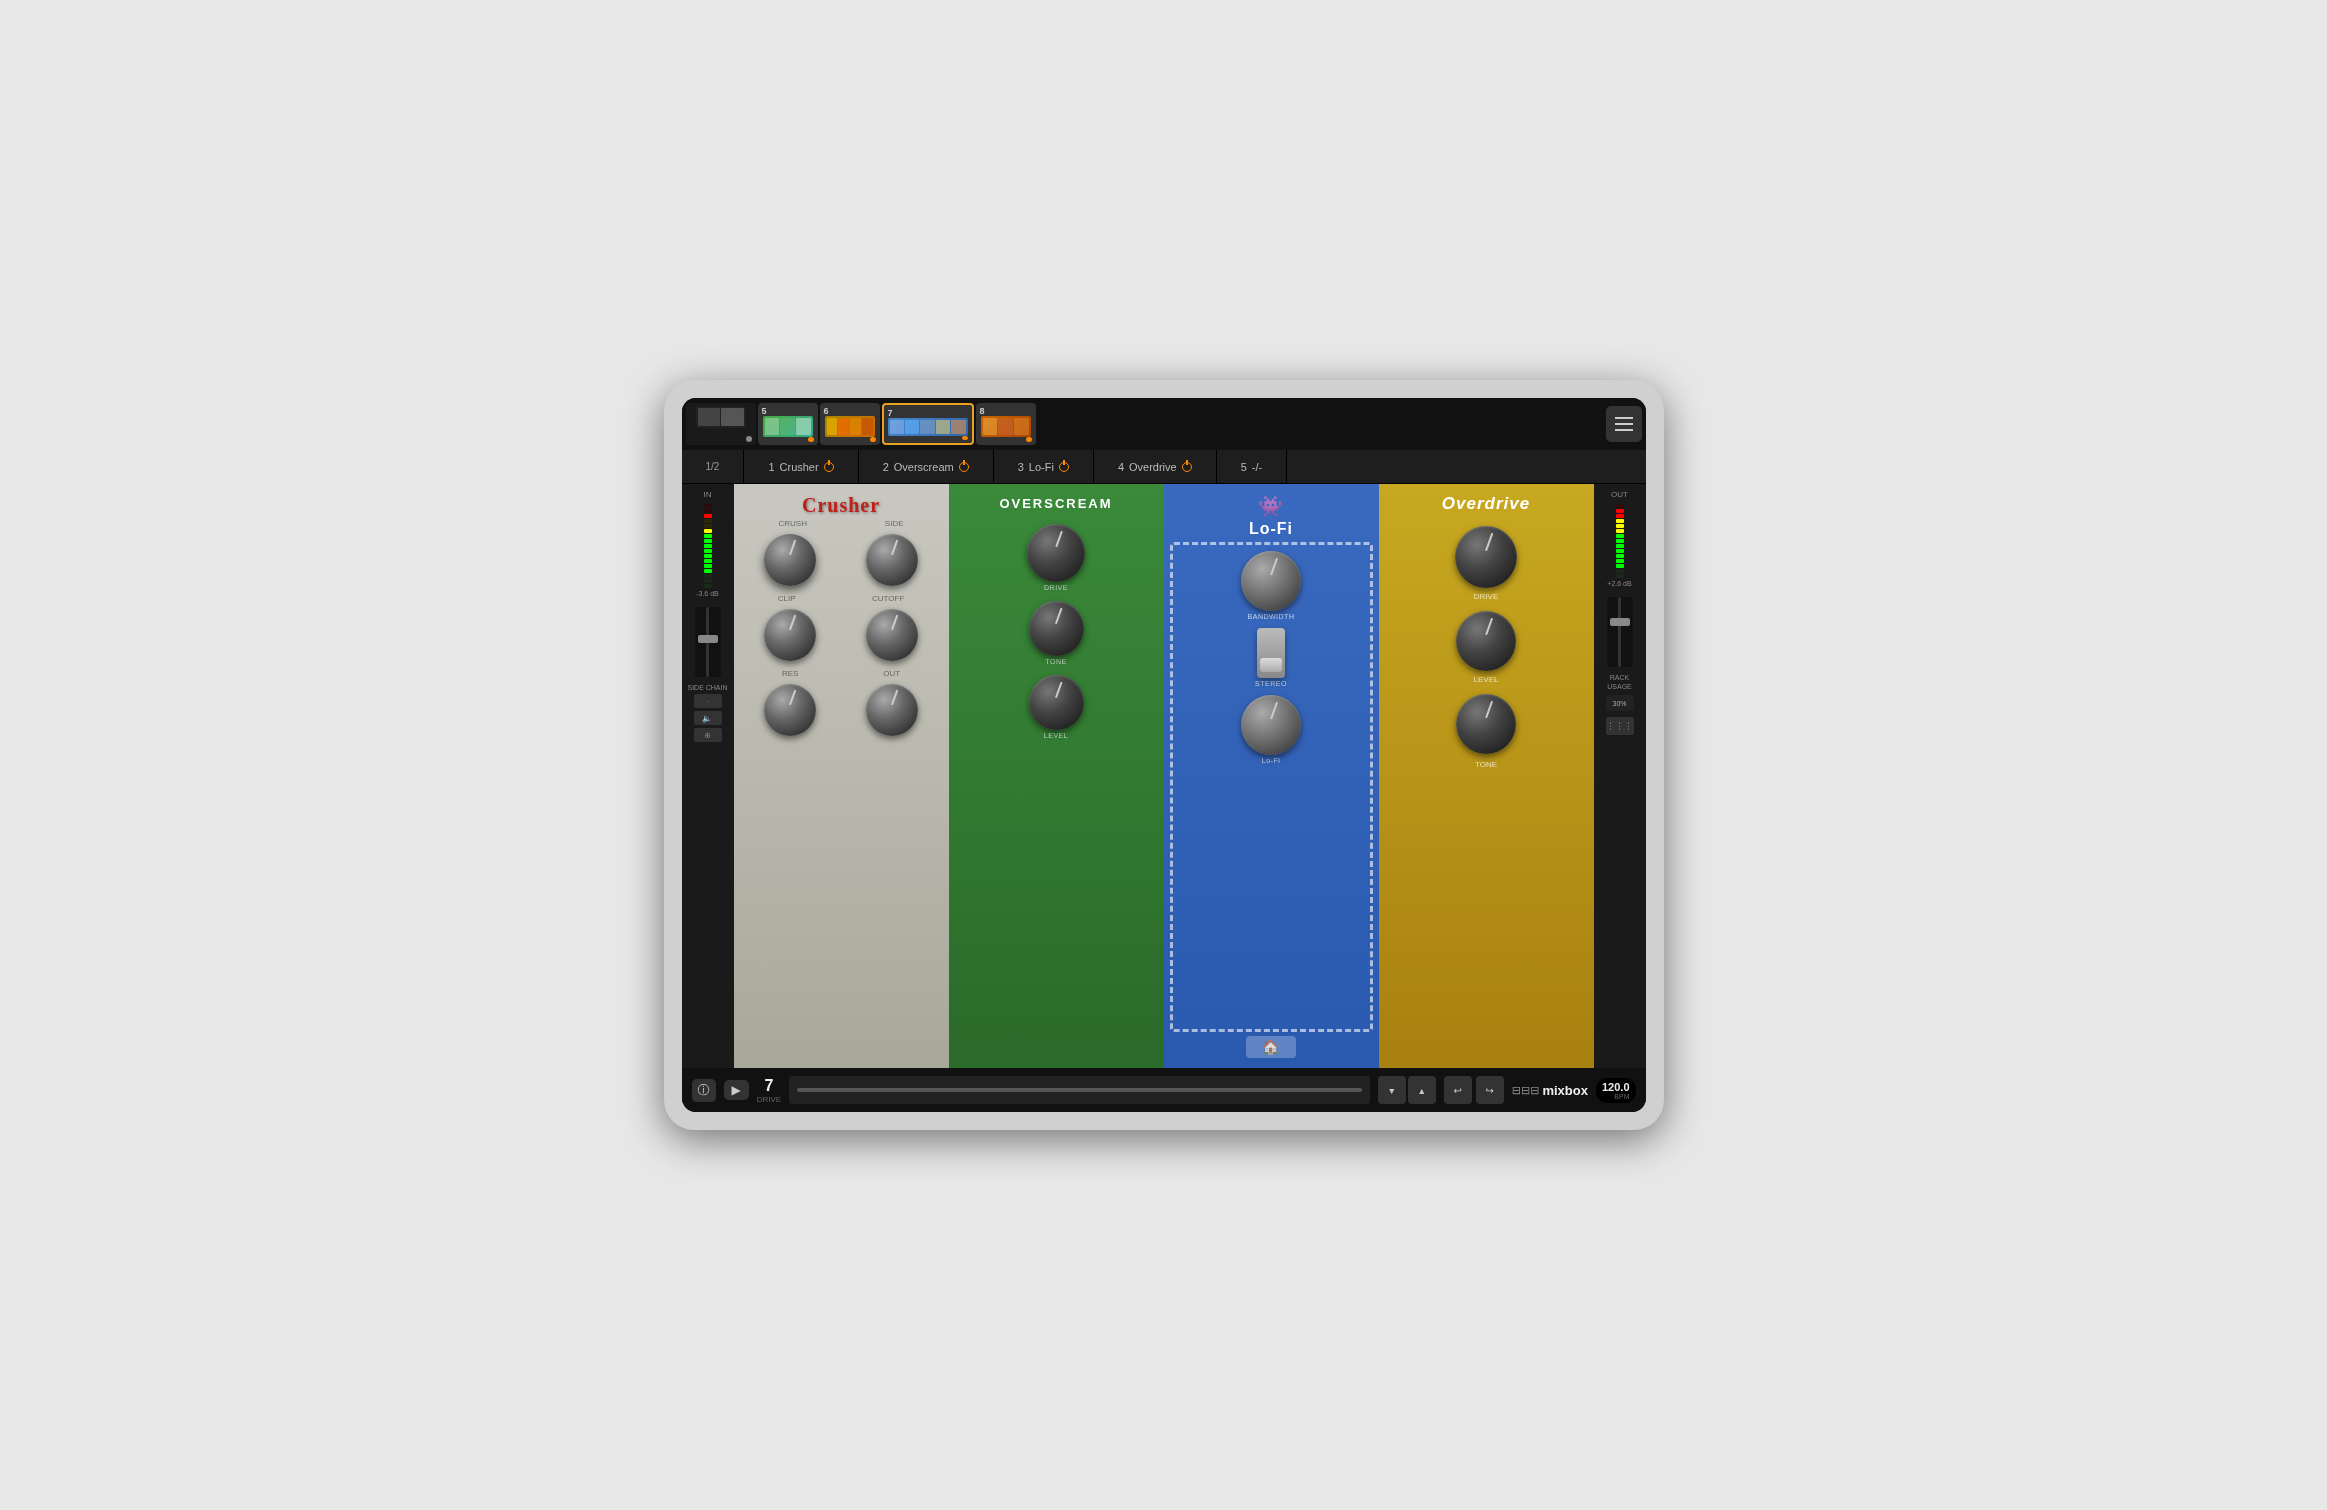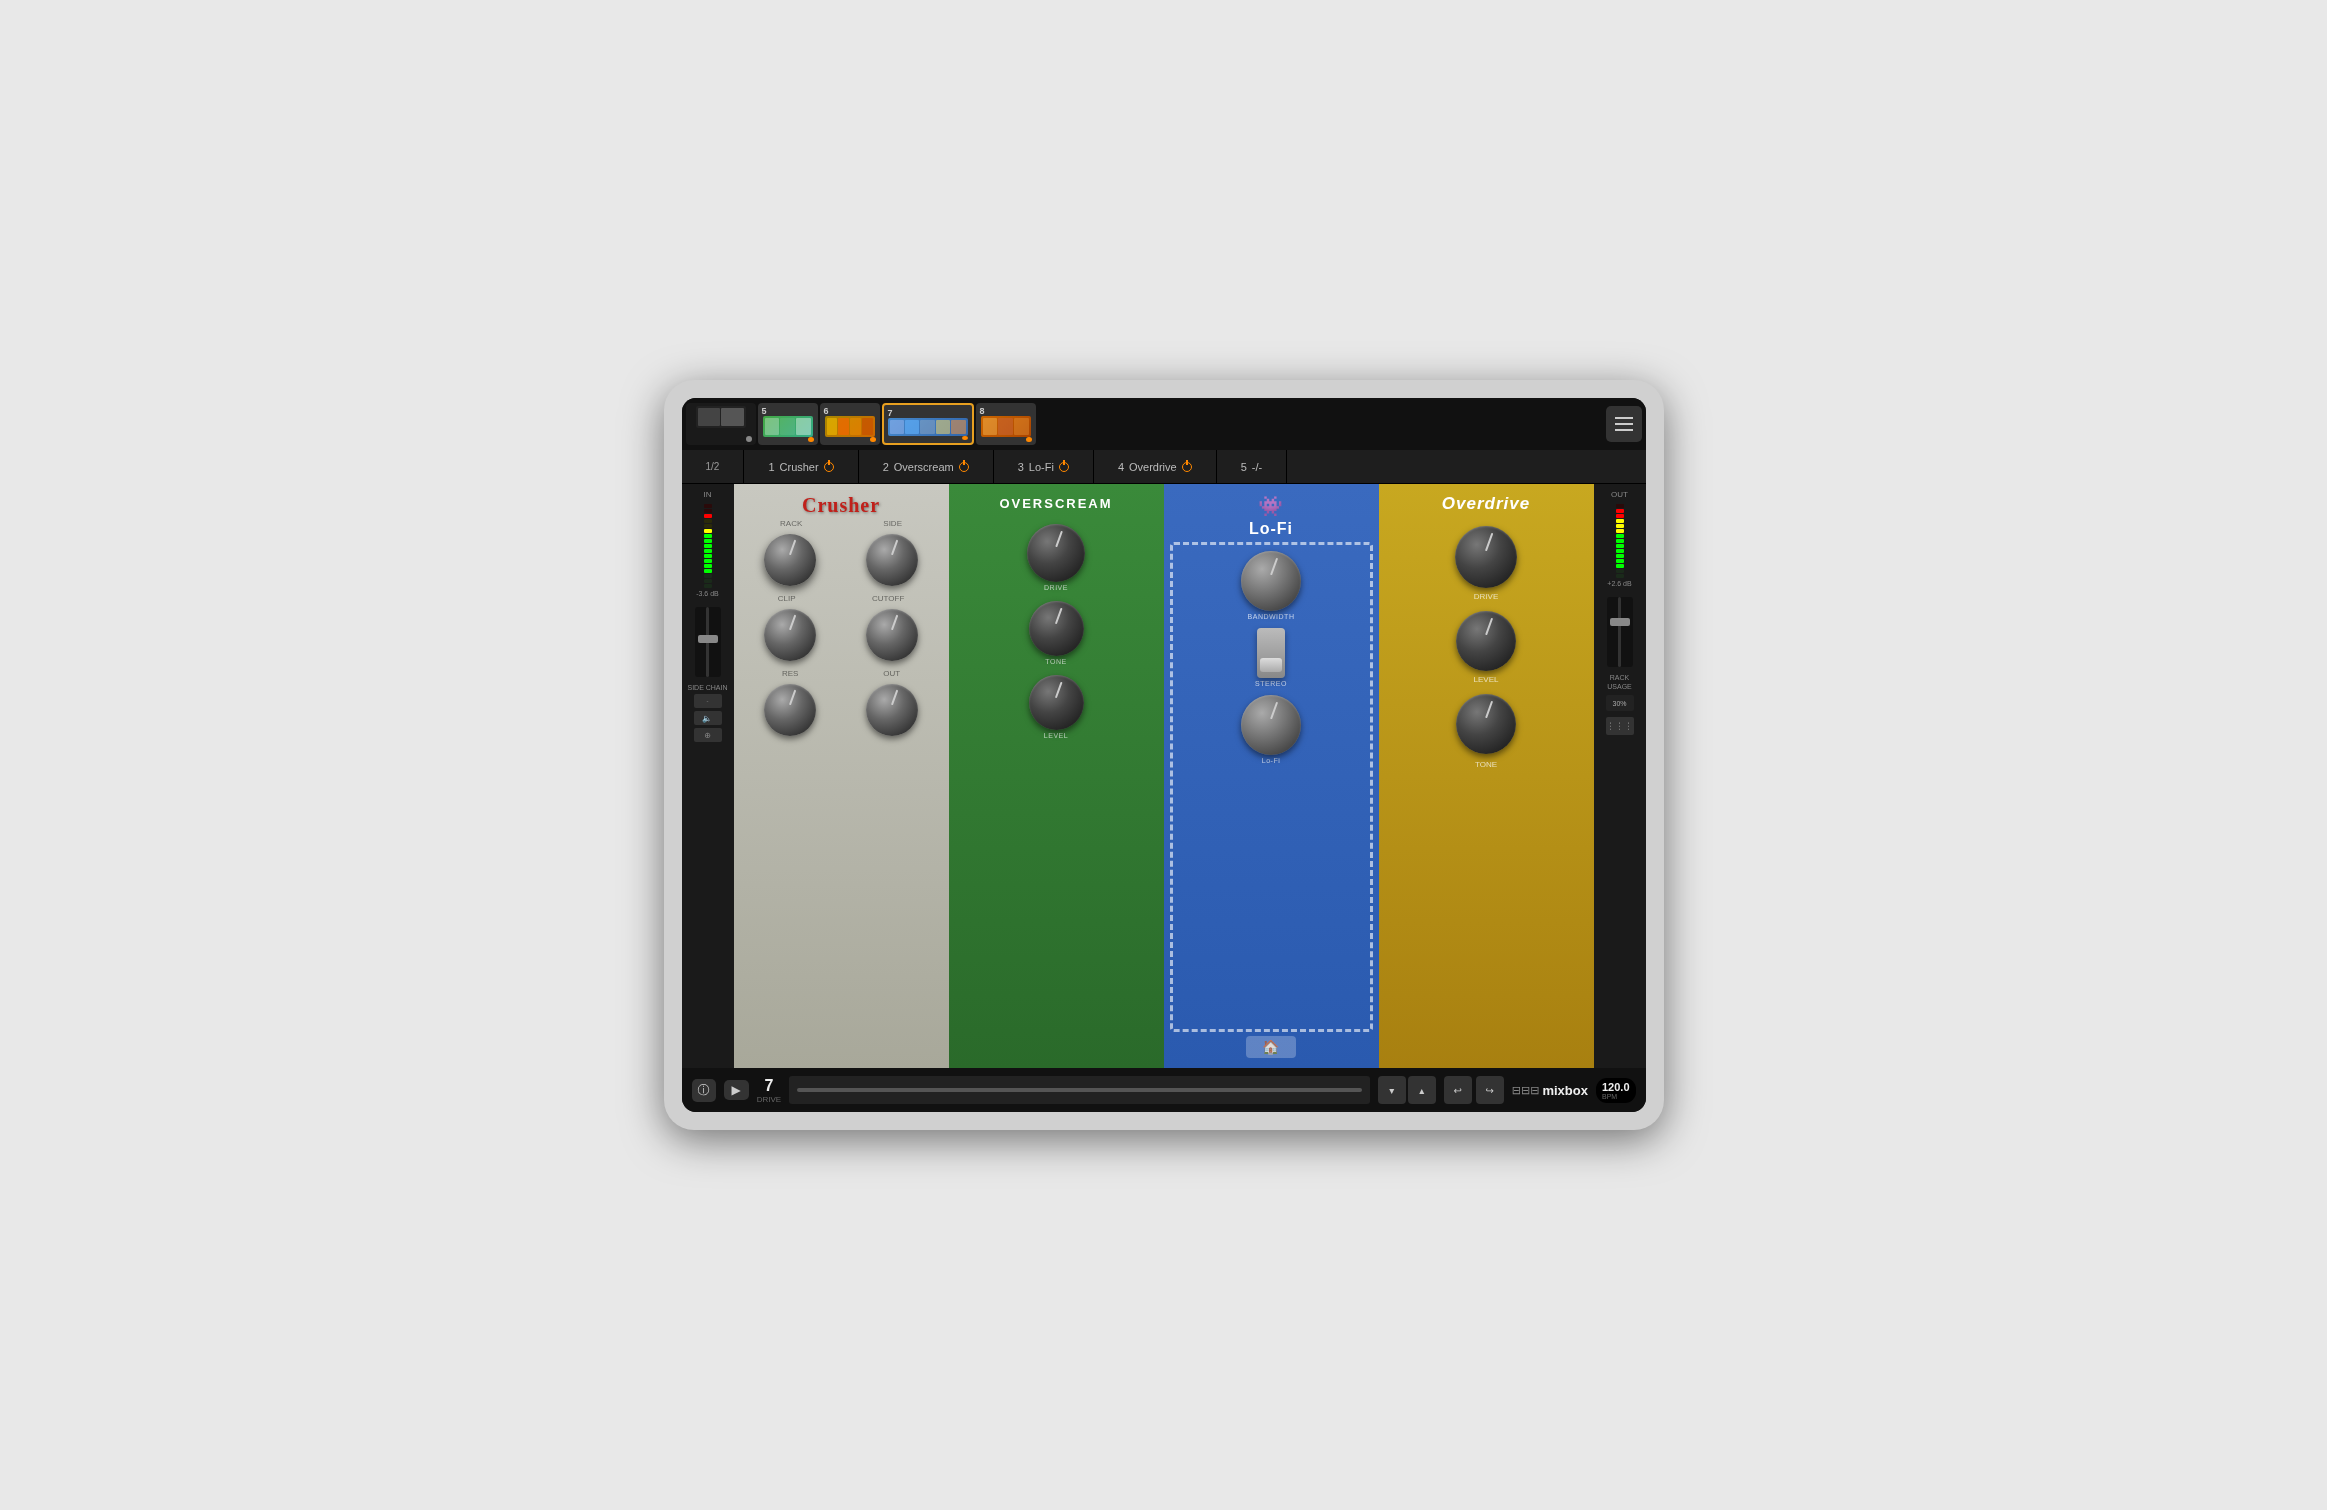--- a/index.html
+++ b/index.html
@@ -380,21 +380,21 @@
       font-size: 12px;
     }
     .bpm-display {
       background: #000;
       padding: 3px 6px;
       border-radius: 11px;
       color: #eee;
       font-size: 11px;
       display: flex;
       flex-direction: column;
-      align-items: flex-start;
+      align-items: flex-end;
     }
     
     .slot-5 { background: linear-gradient(135deg, #4a4, #3a8); }
     .slot-6 { background: linear-gradient(135deg, #a80, #c60); }
     .slot-7 { background: linear-gradient(135deg, #48c, #36a); }
     .slot-8 { background: linear-gradient(135deg, #c60, #a40); }
     .slot-bar {
       width: 50px;
       height: 22px;
       border-radius: 2px;
@@ -556,21 +556,21 @@
         </div>
       </div>
 
       <div class="effects-strip">
 
         <div class="effect-module crusher">
           <div style="text-align:center; margin-bottom:2px;">
             <span class="effect-name" style="font-family:Georgia,serif; color:#c0201a; font-size:20px; font-weight:bold; text-shadow:1px 1px 3px rgba(0,0,0,0.4);">Crusher</span>
           </div>
           <div style="display:flex; justify-content:space-around; font-size:8px; color:rgba(0,0,0,0.5); margin-bottom:2px;">
-            <span>RACK</span>
+            <span>CRUSH</span>
             <span>SIDE</span>
           </div>
           <div class="knob-row">
             <div class="knob-container">
               <div class="knob large" style="background: radial-gradient(circle at 35% 30%, #aaa, #666 40%, #333 80%); box-shadow: 0 4px 8px rgba(0,0,0,0.6);"></div>
             </div>
             <div class="knob-container">
               <div class="knob large" style="background: radial-gradient(circle at 35% 30%, #aaa, #666 40%, #333 80%);"></div>
             </div>
           </div>

